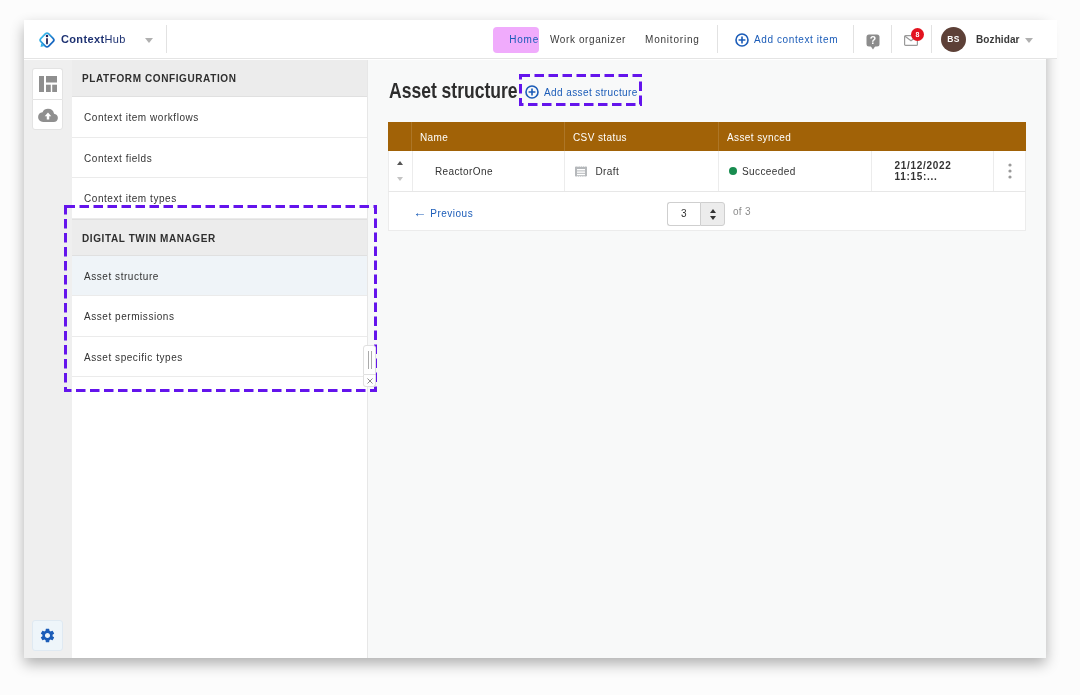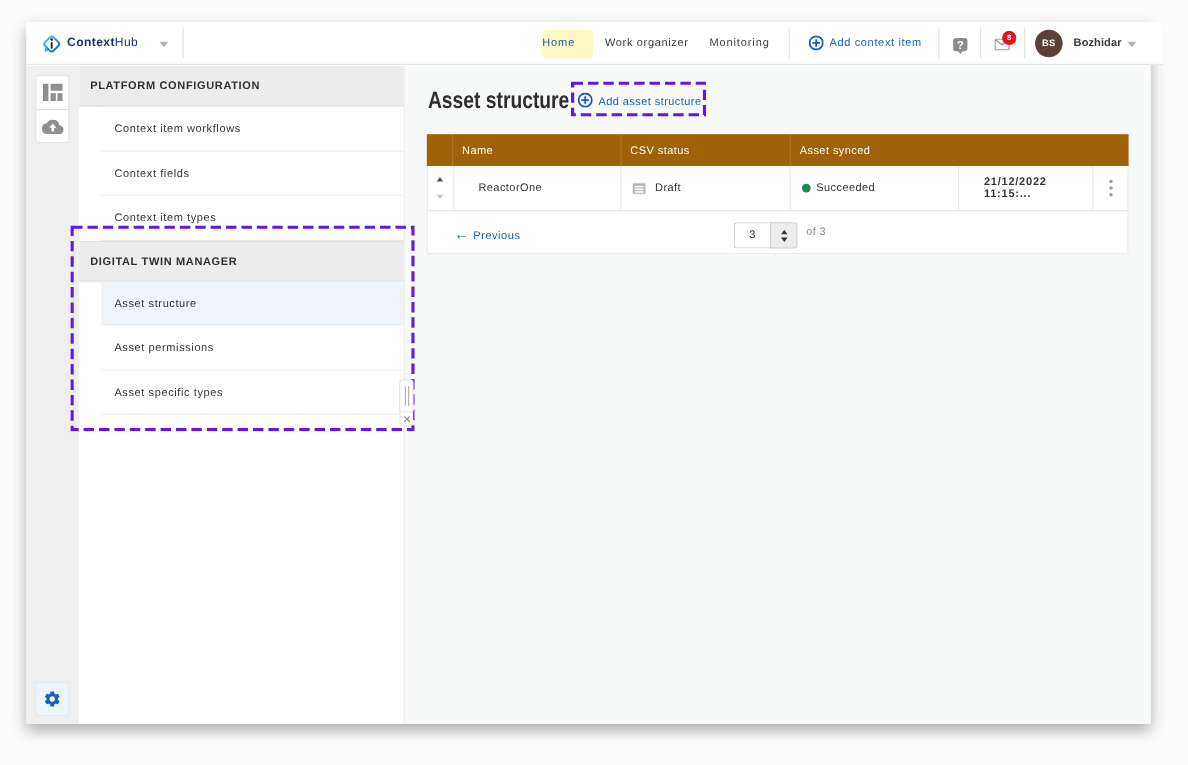--- a/index.html
+++ b/index.html
@@ -10,40 +10,40 @@
 }
 
 #hdr { position:absolute; left:0; top:0; width:1033px; height:39px; background:#fff; border-bottom:1px solid #e4e4e4; }
 .vdiv { position:absolute; top:5px; bottom:5px; width:1px; background:#e2e2e2; }
 #logo-svg { position:absolute; left:14px; top:11px; }
 #logo-text { position:absolute; left:37px; top:0; height:39px; line-height:39px; font-size:11px; font-weight:700; color:#1e3272; letter-spacing:0.35px; }
 #logo-text .lt { font-weight:400; }
 .chev { display:inline-block; width:0; height:0; border-left:4.5px solid transparent; border-right:4.5px solid transparent; border-top:5px solid #b0b0b0; }
 #logo-chev { position:absolute; left:121px; top:18px; }
 .navtxt { position:absolute; top:0; height:39px; line-height:39px; font-size:10px; color:#3a3a3a; }
-#home-pill { position:absolute; left:469px; top:7px; width:46px; height:26px; background:#fef9c3; border-radius:4px; color:#1b5cb8; font-size:10px; letter-spacing:0.8px; text-align:left; line-height:26px; }
+#home-pill { position:absolute; left:469px; top:7px; width:46px; height:26px; background:#f0abfc; border-radius:4px; color:#1b5cb8; font-size:10px; letter-spacing:0.8px; text-align:right; line-height:26px; }
 #nav-work { left:526px; letter-spacing:0.6px; }
 #nav-mon { left:621px; letter-spacing:0.8px; }
 #add-ctx { position:absolute; left:711px; top:0; height:39px; line-height:39px; font-size:10px; letter-spacing:0.6px; color:#1b5cb8; }
 #add-ctx svg { vertical-align:-3.5px; margin-right:5px; }
 #help-ic { position:absolute; left:841.5px; top:13.5px; }
 #mail-ic { position:absolute; left:880px; top:15px; }
 #badge { position:absolute; left:887px; top:8px; width:13px; height:13px; border-radius:50%; background:#e3131f; color:#fff; font-size:7px; line-height:13px; text-align:center; font-weight:700; }
 #avatar { position:absolute; left:917px; top:6.5px; width:25px; height:25px; border-radius:50%; background:#5d4037; color:#fff; font-size:8.5px; font-weight:700; text-align:center; line-height:25px; letter-spacing:0.3px; }
 #uname { position:absolute; left:952px; top:0; height:39px; line-height:39px; font-size:10px; font-weight:700; color:#3a3a3a; letter-spacing:0.1px; }
 #uname-chev { position:absolute; left:1001px; top:18px; }
 
 #rail { position:absolute; left:0; top:40px; width:48px; height:598px; background:#efefef; }
 .railbtn { position:absolute; left:8px; width:31px; height:31px; background:#fff; border:1px solid #e3e3e3; display:flex; align-items:center; justify-content:center; }
 #rb1 { top:8px; border-radius:3px 3px 0 0; border-bottom:none; }
 #rb2 { top:39px; border-radius:0 0 3px 3px; }
 #rbgear { top:560px; background:#eef5fa; border:1px solid #dfe9f2; border-radius:3px; }
 #menu { position:absolute; left:48px; top:40px; width:296px; height:598px; background:#fff; border-right:1px solid #e7e7e7; }
 .sechdr { background:#ececec; height:37px; line-height:38px; font-size:10px; font-weight:700; color:#2f2f2f; padding-left:10px; letter-spacing:0.6px; border-bottom:1px solid #e0e0e0; }
-.mitem { height:40.5px; line-height:42.5px; font-size:10px; letter-spacing:0.55px; color:#333; padding-left:12px; border-bottom:1px solid #ebebeb; background:#fff;margin-left:20px; }
+.mitem { height:40.5px; line-height:42.5px; font-size:10px; letter-spacing:0.55px; color:#333; padding-left:12px; border-bottom:1px solid #ebebeb; background:#fff; }
 .mitem.act { background:#eff4f8; }
 #main { position:absolute; left:344px; top:40px; width:678px; height:598px; background:#f8f9f9; }
 #h1 { position:absolute; left:365px; top:59px; font-size:21.5px; font-weight:700; color:#2d2d2d; transform:scaleX(0.815); transform-origin:left top; white-space:nowrap; }
 #addlink { position:absolute; left:501px; top:61px; height:24px; line-height:24px; font-size:10px; letter-spacing:0.4px; color:#1b5cb8; }
 #addlink svg { vertical-align:-3px; margin-right:5px; }
 
 #tbl { position:absolute; left:364px; top:102px; width:638px; }
 #thead { height:29px; background:#a16207; display:flex; color:#fff; font-size:10px; letter-spacing:0.4px; line-height:31px; }
 #trow { height:40px; background:#fff; display:flex; border-left:1px solid #ececec; border-right:1px solid #ececec; font-size:10px; letter-spacing:0.4px; color:#333; align-items:center; }
 #tfoot { height:40px; background:#fff; border:1px solid #ececec; border-top:1px solid #e7e7e7; position:relative; font-size:10px; letter-spacing:0.3px; }

